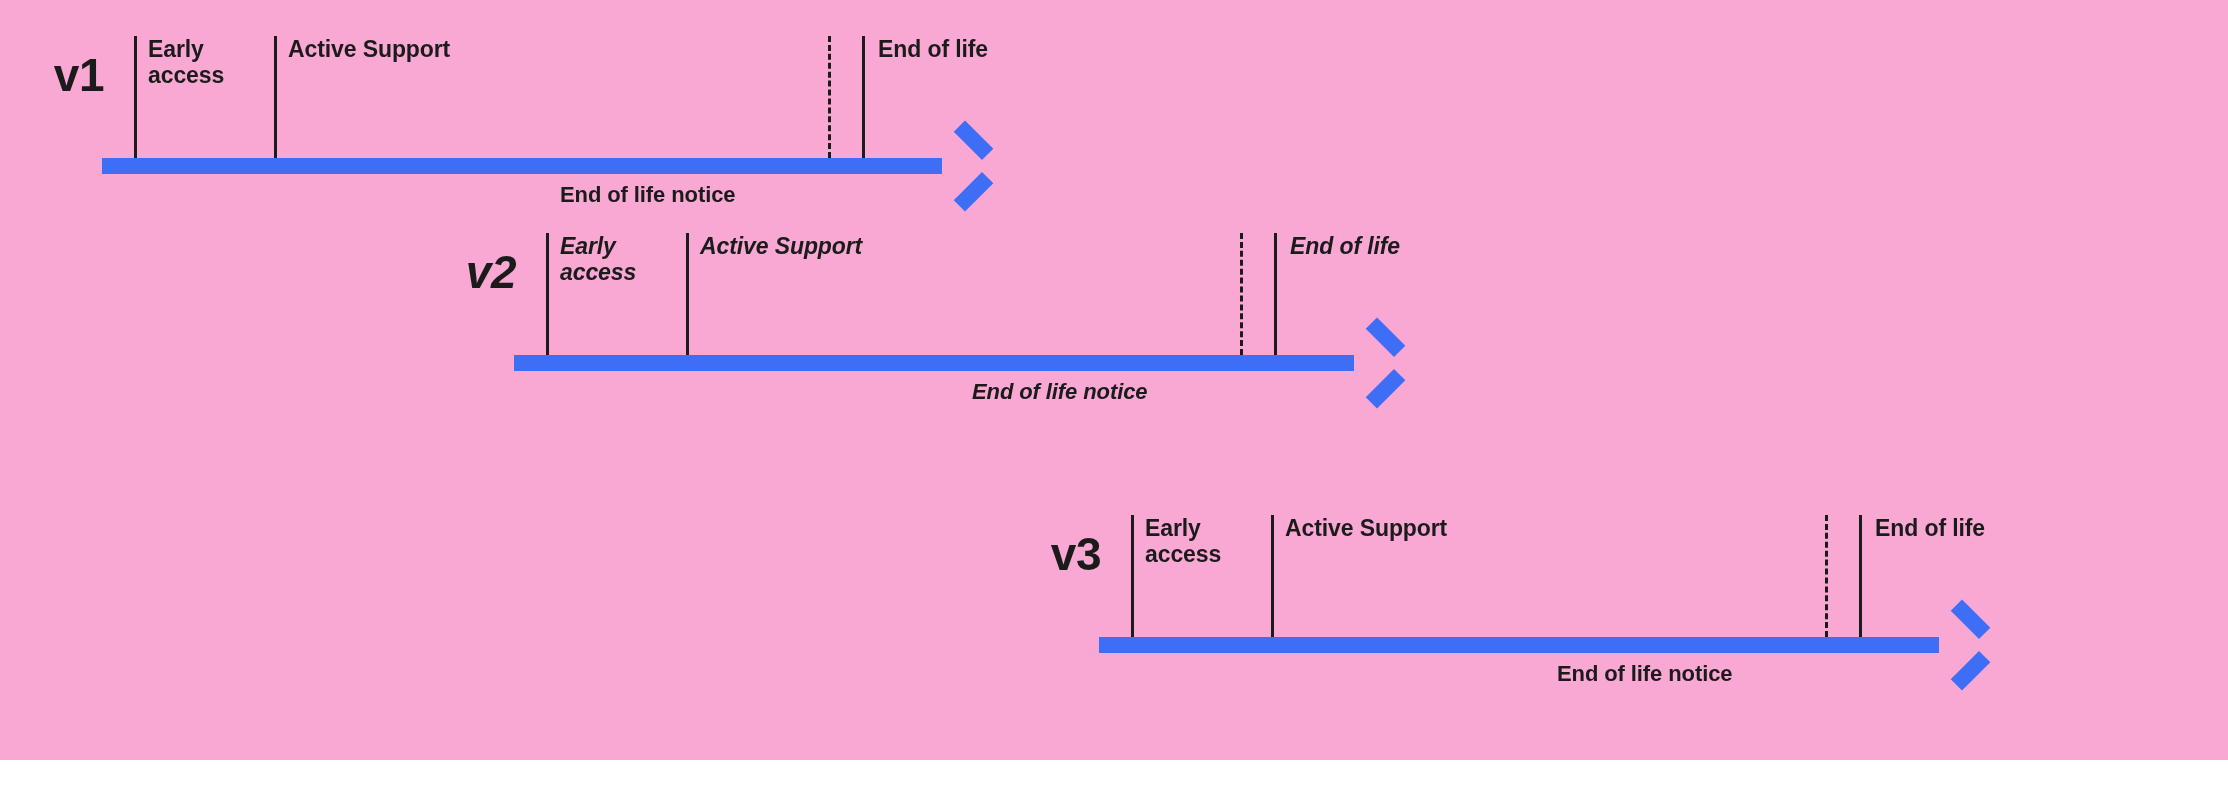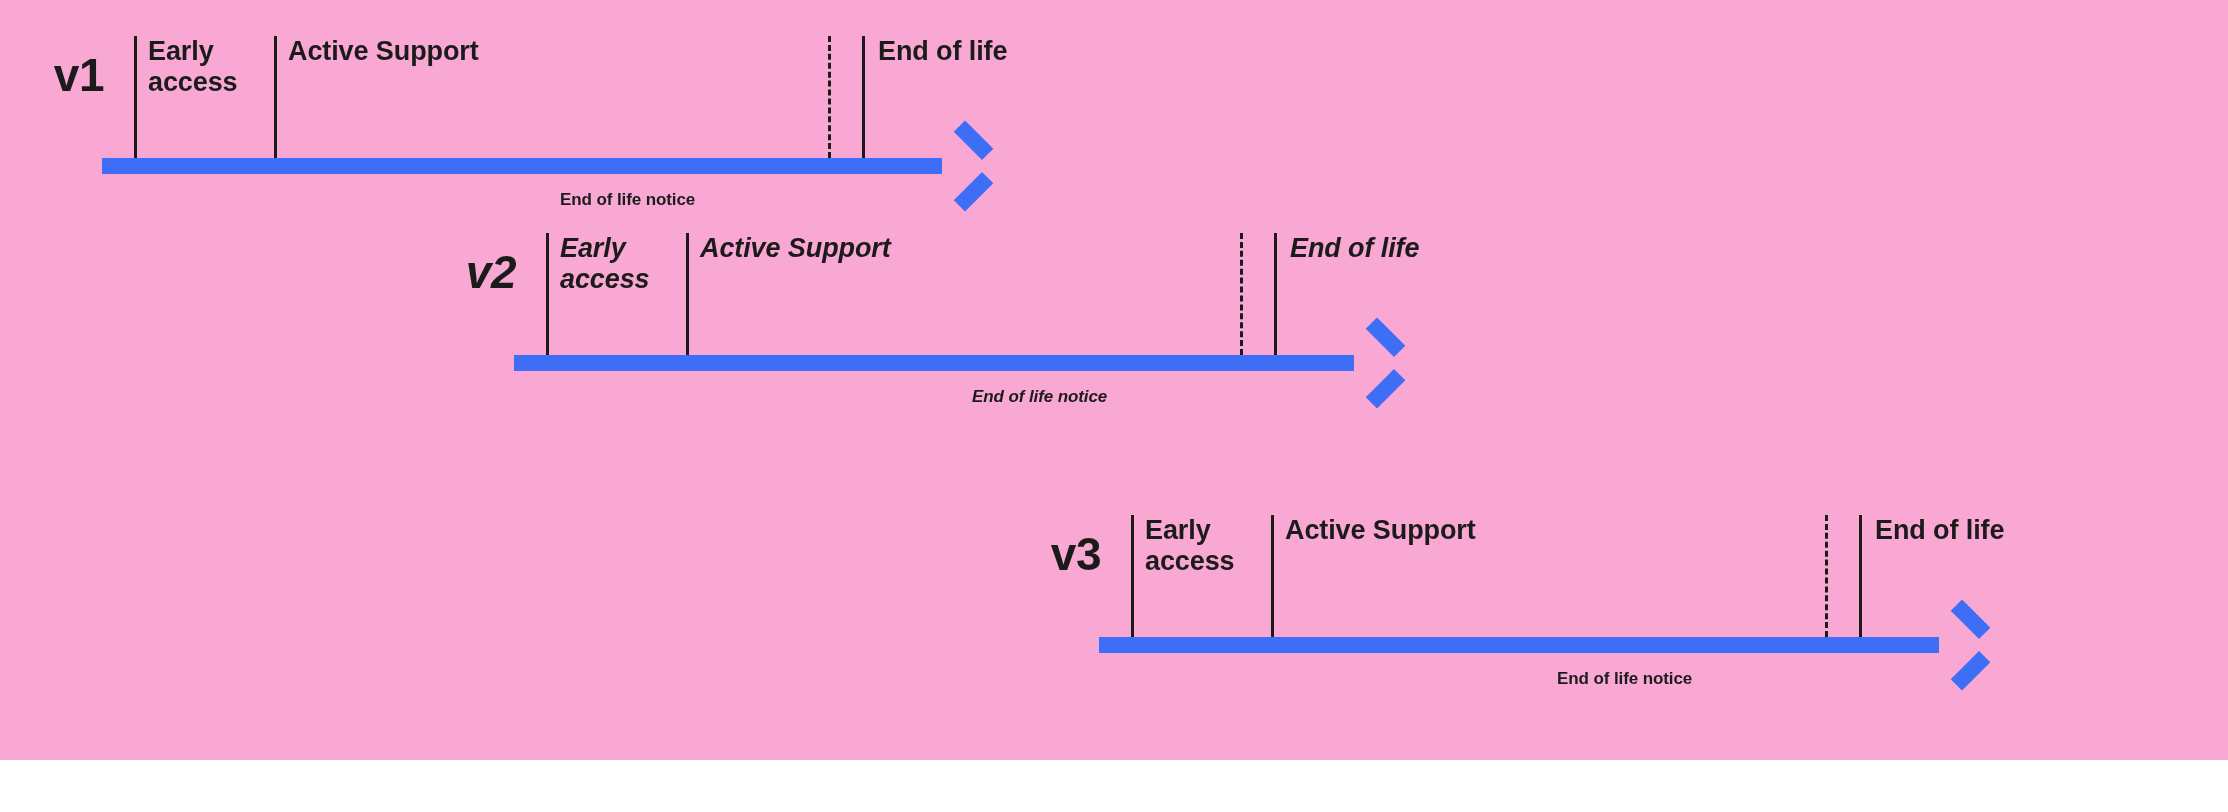--- a/index.html
+++ b/index.html
@@ -56,21 +56,21 @@
   .divider.dashed {
     width: 0;
     background: transparent;
     border-left: 3px dashed #1b1b1b;
   }
 
   
   .phase-label {
     position: absolute;
     top: 22px;
-    font-size: 27px;
+    font-size: 23px;
     font-weight: 700;
     color: #1b1b1b;
     line-height: 1.15;
     white-space: pre-line;
     letter-spacing: -0.1px;
   }
 
   
   .arrow-shaft {
     position: absolute;
@@ -99,22 +99,22 @@
   }
   .arrow-head i.down {
     top: 14px;
     transform: rotate(-45deg);
     transform-origin: 100% 0%;
   }
 
   
   .notice-label {
     position: absolute;
-    top: 176px;
-    font-size: 17px;
+    top: 168px;
+    font-size: 22px;
     font-weight: 700;
     color: #1b1b1b;
     white-space: nowrap;
     letter-spacing: -0.1px;
   }
 </style>
 </head>
 <body>
 
 <div id="canvas">

